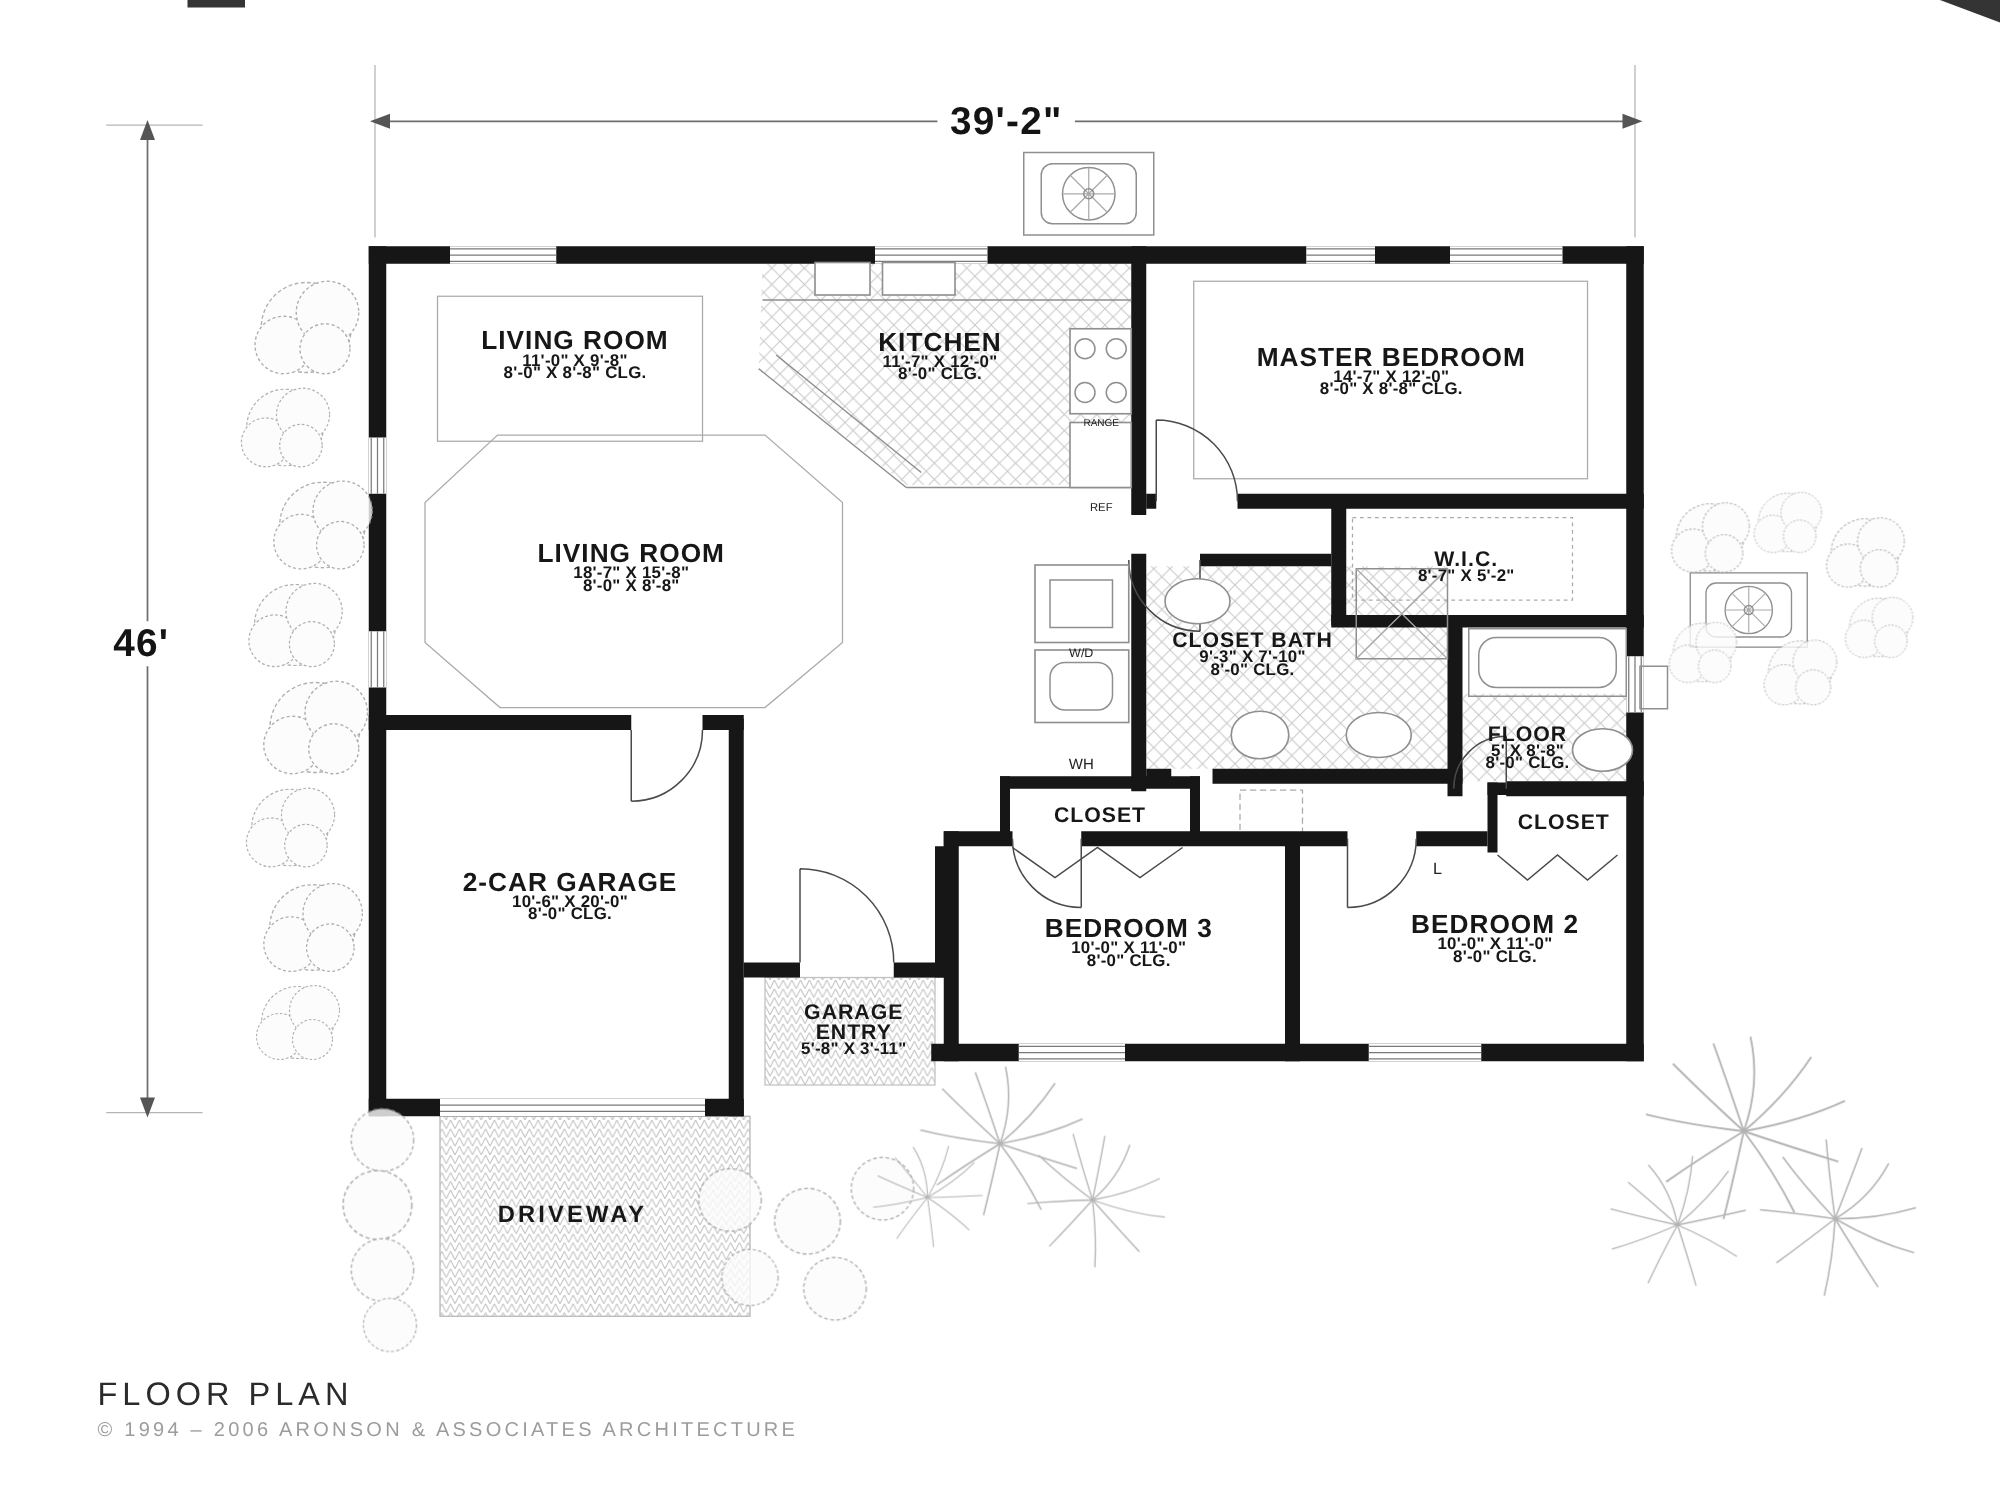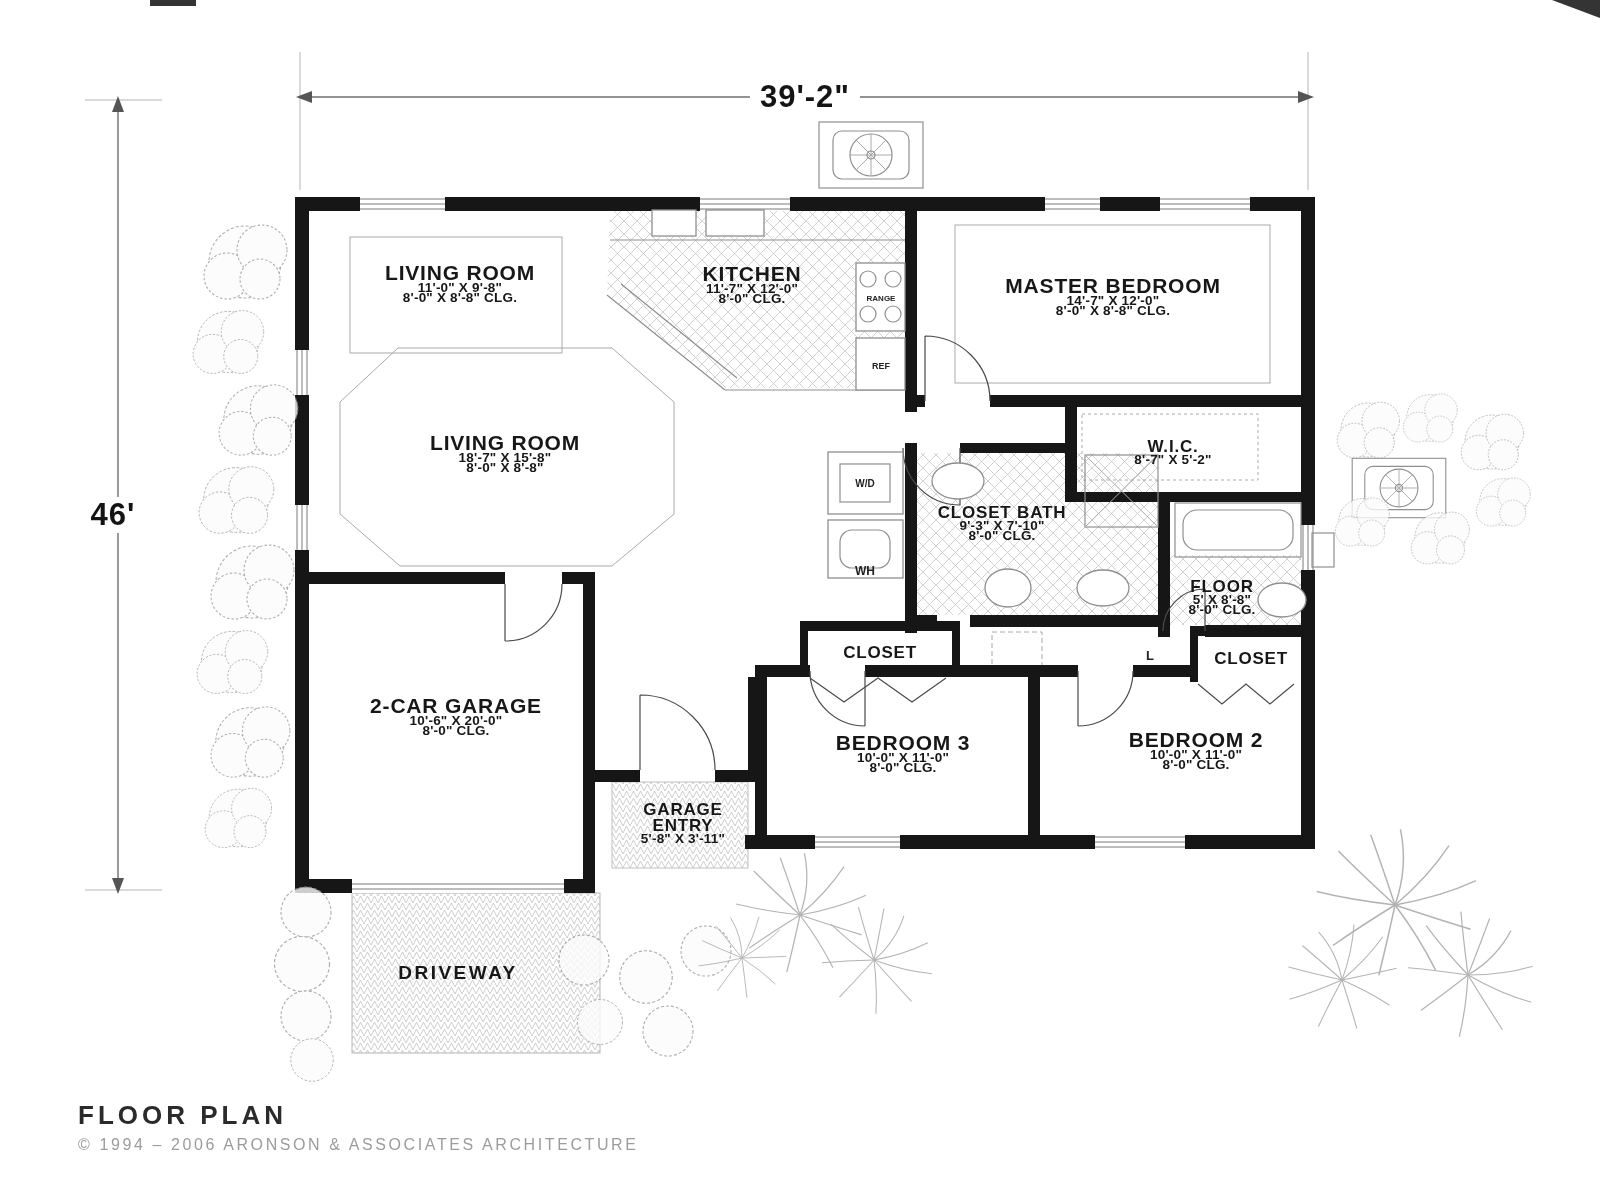--- a/index.html
+++ b/index.html
@@ -20,25 +20,25 @@
 
   .lbl{position:absolute;transform:translate(-50%,-50%);text-align:center;color:#171717;
        font-weight:700;filter:blur(0.35px);}
   .lbl .nm{display:block;font-size:21px;line-height:1.0;letter-spacing:0.8px;white-space:nowrap;}
   .lbl .dm{display:block;font-size:13.5px;line-height:0.82;letter-spacing:0.2px;white-space:nowrap;margin-top:-1px;}
   .lbl.sm .nm{font-size:17px;}
   .lbl.wrap .nm{white-space:normal;line-height:0.95;}
   .mbath{width:150px;}
   .centry{width:118px;}
   .drive .nm{font-size:19px;letter-spacing:2.5px;}
-  .tiny{position:absolute;transform:translate(-50%,-50%);font-weight:700;color:#222222;
-        text-align:center;filter:blur(0.3px);}
+  .tiny{position:absolute;transform:translate(-50%,-50%);font-weight:400;color:#222222;
+        text-align:center;filter:blur(0.3px);margin-top:40px;}
   .dim{position:absolute;transform:translate(-50%,-50%);font-weight:700;font-size:31px;
        color:#141414;background:#ffffff;padding:0 10px;letter-spacing:1px;filter:blur(0.3px);}
-  .title{position:absolute;font-size:26px;letter-spacing:4px;color:#2b2b2b;font-weight:700;filter:blur(0.3px);}
+  .title{position:absolute;font-size:26px;letter-spacing:4px;color:#2b2b2b;font-weight:400;filter:blur(0.3px);}
   .copyright{position:absolute;font-size:16px;letter-spacing:2.6px;color:#9c9c9c;font-weight:400;filter:blur(0.3px);}
 </style>
 </head>
 <body>
 
 <div id="canvas">
 
   <svg class="plan" width="1600" height="1200" viewBox="0 0 1600 1200">
     <defs>
       <pattern id="xh" width="13" height="13" patternUnits="userSpaceOnUse">

